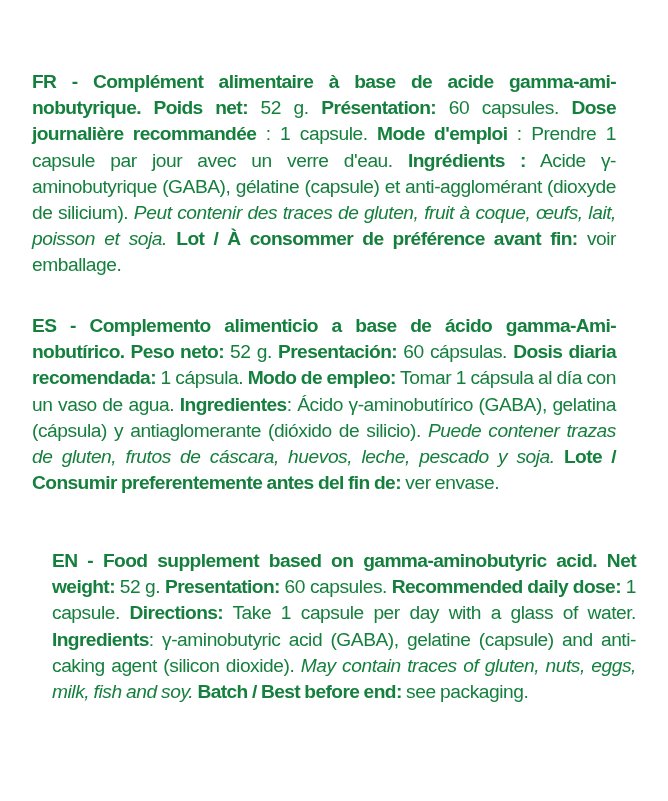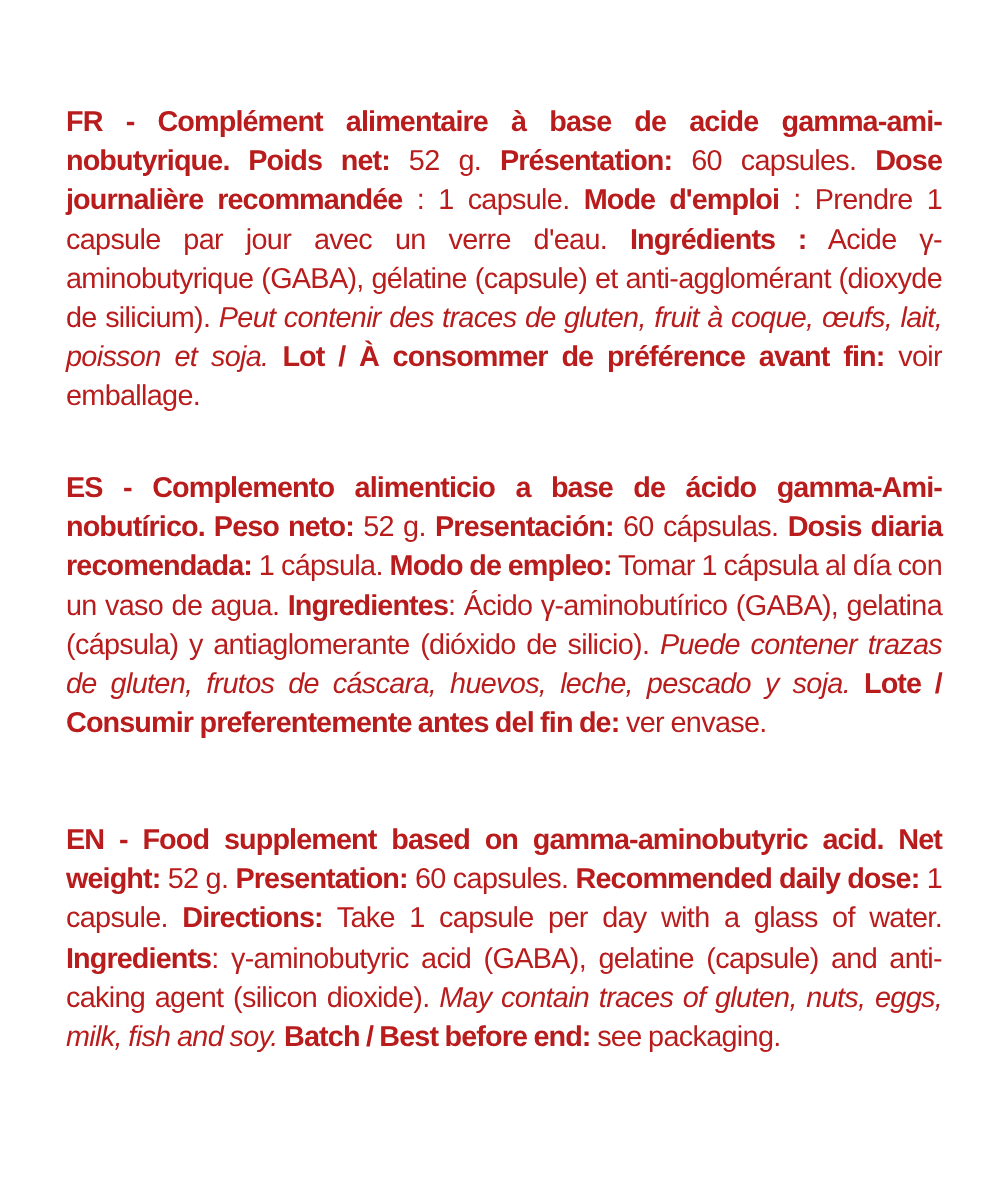--- a/index.html
+++ b/index.html
@@ -1,33 +1,33 @@
 <!DOCTYPE html>
 <html><head>
 <meta charset="utf-8">
 <style>
   html, body { margin: 0; padding: 0; background: #ffffff; }
   body { width: 668px; height: 801px; position: relative; overflow: hidden; }
   .label-text {
     position: absolute;
-    left: 44px;
+    left: 32px;
     width: 584px;
-    color: #b91c1c;
+    color: #15803d;
     font-family: "Liberation Sans", sans-serif;
     font-size: 19.2px;
     line-height: 26.2px;
     text-align: justify;
     letter-spacing: -0.45px;
     word-spacing: -0.5px;
   }
   .label-text b { font-weight: bold; letter-spacing: -0.6px; }
   .label-text i { font-style: italic; }
   #block-fr { top: 69px; }
   #block-es { top: 313px; }
-  #block-en { top: 548px; }
+  #block-en { top: 548px; margin-left: 20px; }
 </style>
 </head>
 <body>
 
 <div id="block-fr" class="label-text"><b>FR - Complément alimentaire à base de acide gamma-ami-nobutyrique. Poids net:</b><span> 52 g. </span><b>Présentation:</b><span> 60 capsules. </span><b>Dose journalière recommandée</b><span> : 1 capsule. </span><b>Mode d'emploi</b><span> : Prendre 1 capsule par jour avec un verre d'eau. </span><b>Ingrédients :</b><span> Acide γ-aminobutyrique (GABA), gélatine (capsule) et anti-agglomérant (dioxyde de silicium). </span><i>Peut contenir des traces de gluten, fruit à coque, œufs, lait, poisson et soja.</i><span> </span><b>Lot / À consommer de préférence avant fin:</b><span> voir emballage.</span></div>
 
 <div id="block-es" class="label-text"><b>ES - Complemento alimenticio a base de ácido gamma-Ami-nobutírico. Peso neto:</b><span> 52 g. </span><b>Presentación:</b><span> 60 cápsulas. </span><b>Dosis diaria recomendada:</b><span> 1 cápsula. </span><b>Modo de empleo:</b><span> Tomar 1 cápsula al día con un vaso de agua. </span><b>Ingredientes</b><span>: Ácido γ-aminobutírico (GABA), gelatina (cápsula) y antiaglomerante (dióxido de silicio). </span><i>Puede contener trazas de gluten, frutos de cáscara, huevos, leche, pescado y soja.</i><span> </span><b>Lote / Consumir preferentemente antes del fin de:</b><span> ver envase.</span></div>
 
 <div id="block-en" class="label-text"><b>EN - Food supplement based on gamma-aminobutyric acid. Net weight:</b><span> 52 g. </span><b>Presentation:</b><span> 60 capsules. </span><b>Recommended daily dose:</b><span> 1 capsule. </span><b>Directions:</b><span> Take 1 capsule per day with a glass of water. </span><b>Ingredients</b><span>: γ-aminobutyric acid (GABA), gelatine (capsule) and anti-caking agent (silicon dioxide). </span><i>May contain traces of gluten, nuts, eggs, milk, fish and soy.</i><span> </span><b>Batch / Best before end:</b><span> see packaging.</span></div>
 

